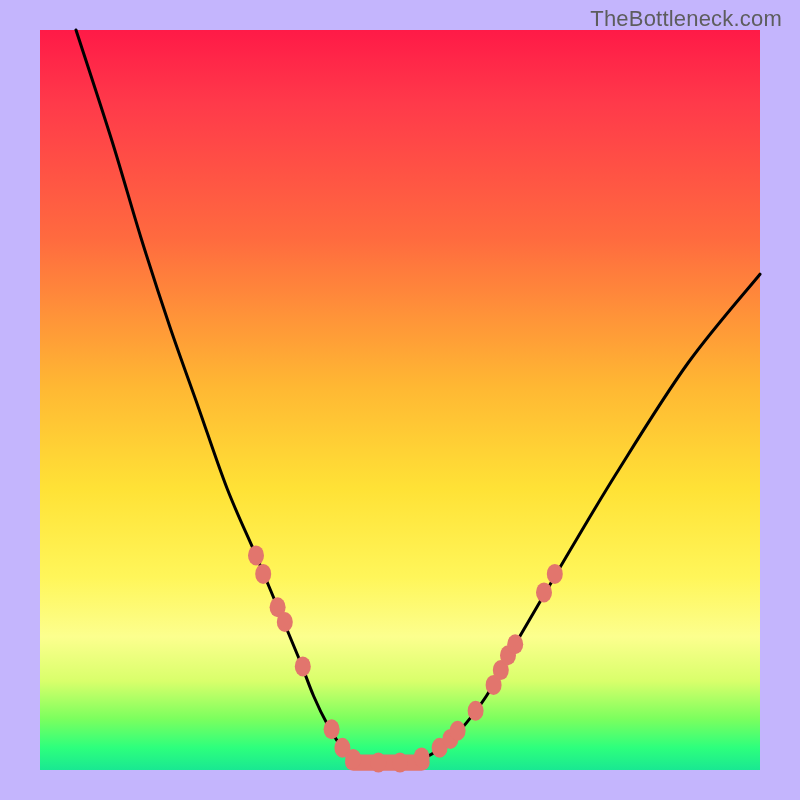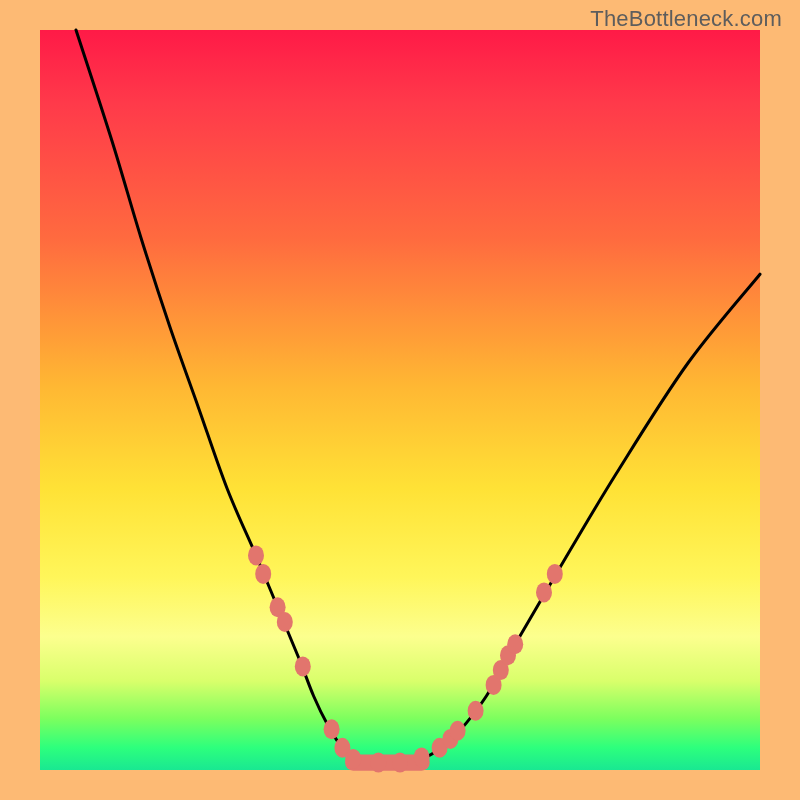--- a/index.html
+++ b/index.html
@@ -7,21 +7,21 @@
     padding: 0;
     width: 800px;
     height: 800px;
     background: #000;
     overflow: hidden;
     font-family: Arial, Helvetica, sans-serif;
   }
   .frame {
     position: absolute;
     inset: 0;
-    background: #fdba74;
+    background: #c4b5fd;
   }
   .plot {
     position: absolute;
     left: 40px;
     top: 30px;
     width: 720px;
     height: 740px;
     
     background: linear-gradient(
       to bottom,

